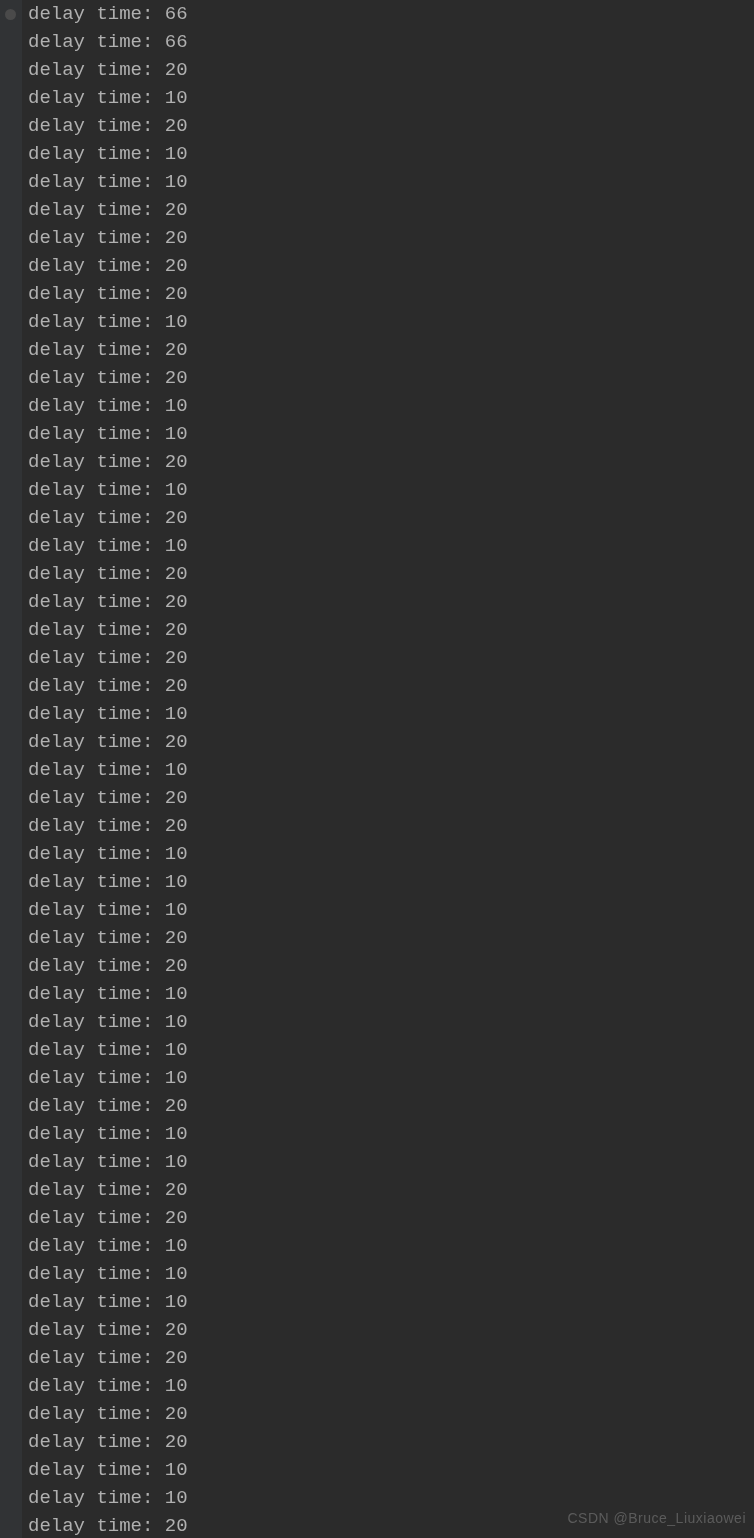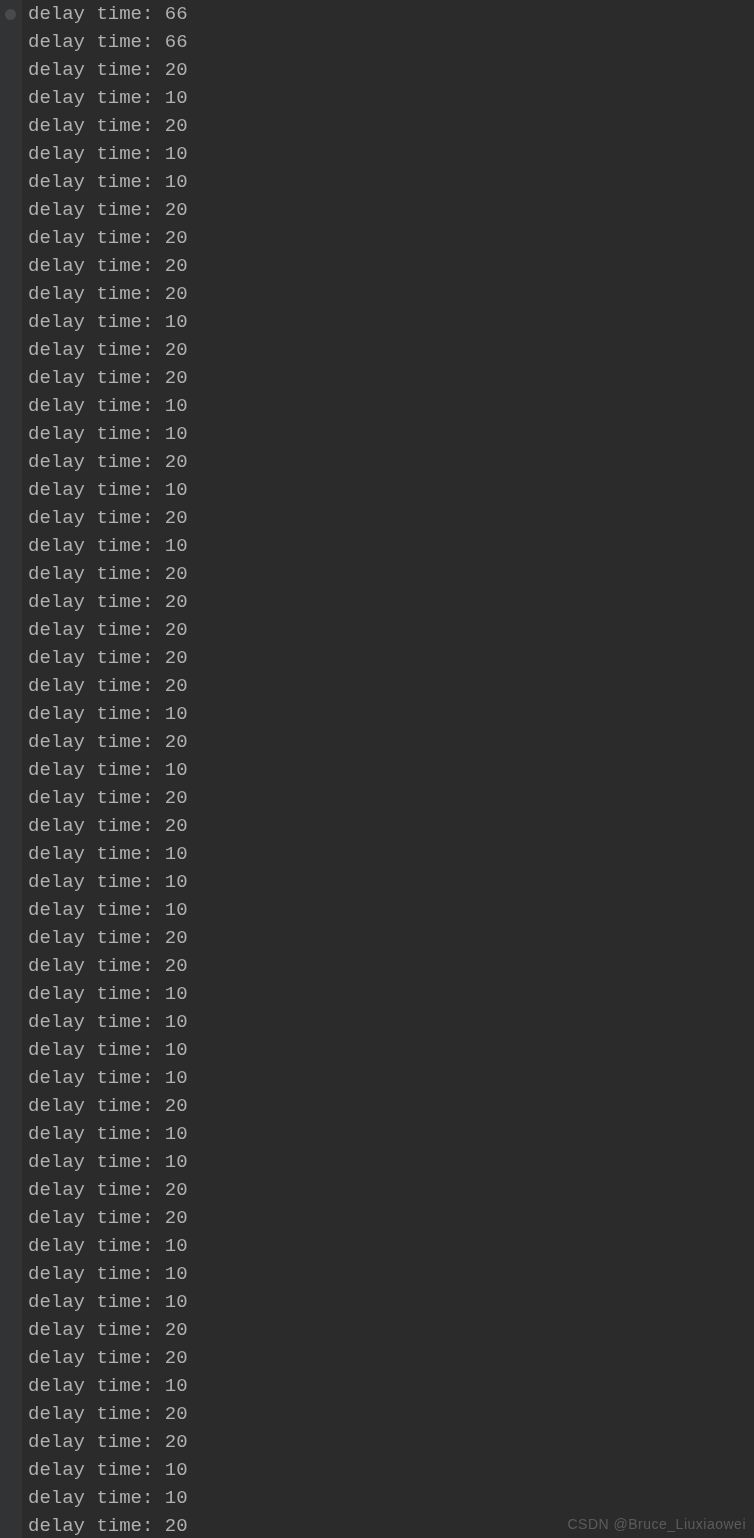--- a/index.html
+++ b/index.html
@@ -54,21 +54,21 @@
   .line {
     padding-left: 6px;
     white-space: pre;
     line-height: 28px;
     height: 28px;
   }
 
   .watermark {
     position: absolute;
     right: 8px;
-    bottom: 6px;
+    bottom: 12px;
     font-size: 14px;
     color: rgba(180,180,180,0.35);
     font-family: sans-serif;
     letter-spacing: 0.5px;
     pointer-events: none;
   }
 
   .wm2 {
     position: absolute;
     right: 28px;

